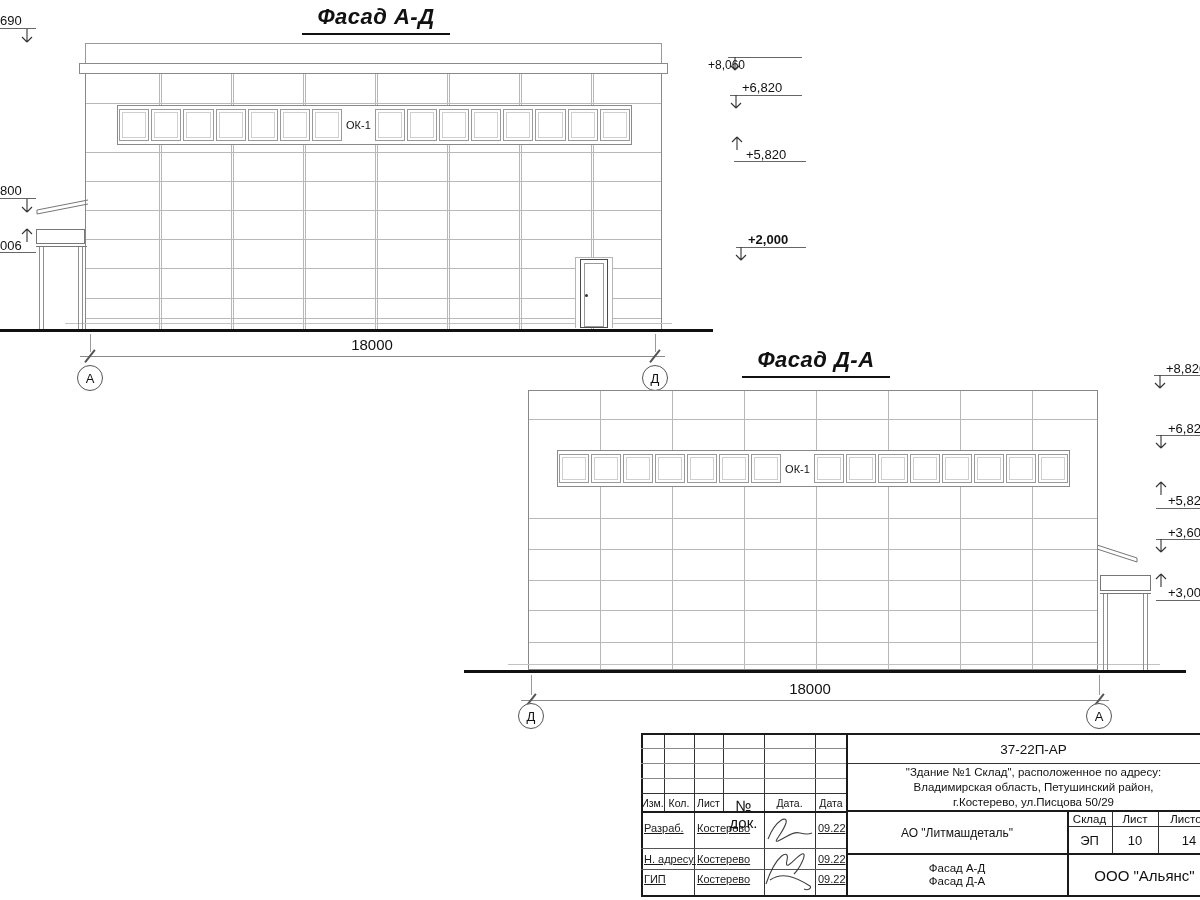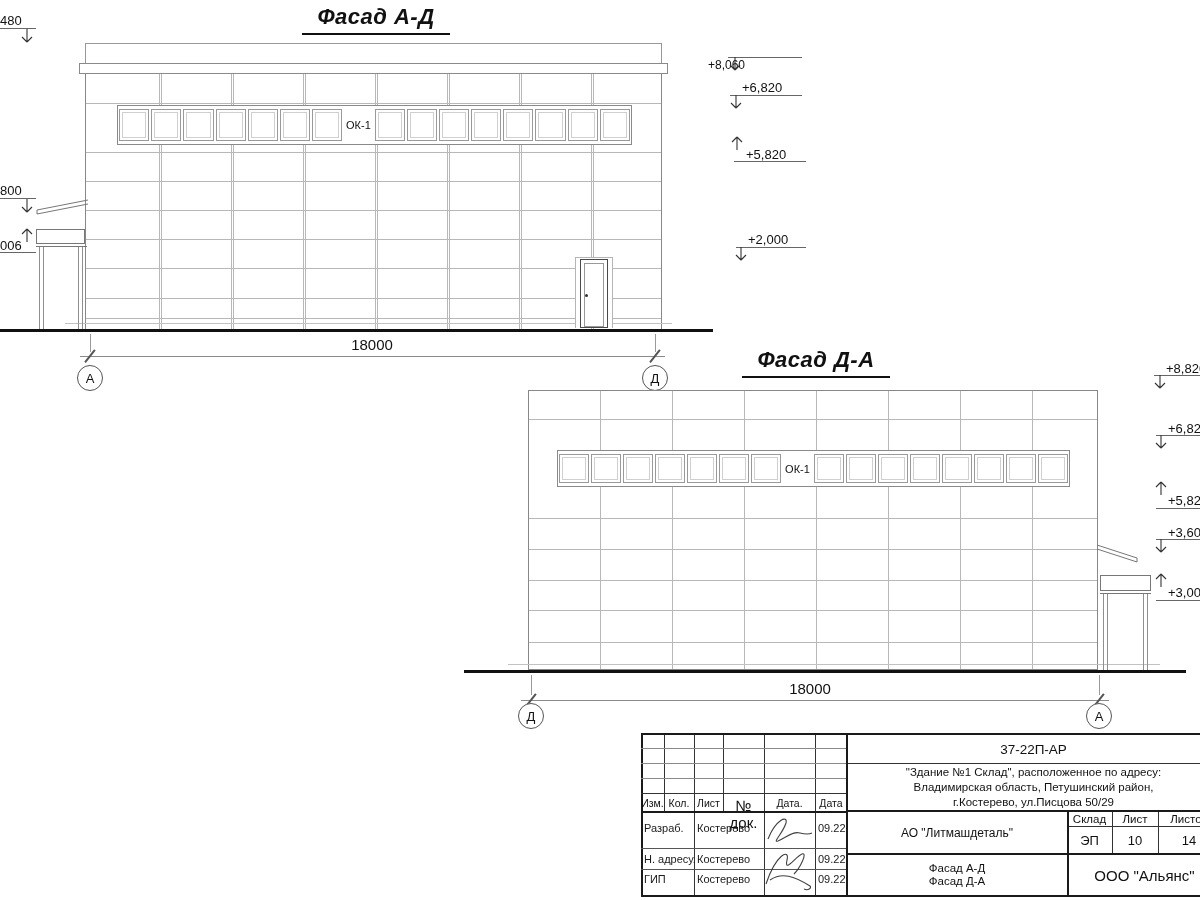--- a/index.html
+++ b/index.html
@@ -1,19 +1,19 @@
 <!DOCTYPE html>
 <html><head>
 <meta charset="utf-8">
 <style>
   html,body{margin:0;padding:0;background:#fff;}
   #canvas{position:relative;width:1200px;height:900px;overflow:hidden;background:#fff;
           font-family:"Liberation Sans","DejaVu Sans",sans-serif;color:#111;cursor:default;}
   .abs{position:absolute;box-sizing:border-box;}
-  .txt{position:absolute;white-space:nowrap;line-height:1.1;color:#1a1a1a;box-sizing:border-box;}
+  .txt{position:absolute;white-space:nowrap;line-height:1.1;color:#1a1a1a;box-sizing:border-box;text-decoration:underline;}
   .cell{position:absolute;display:flex;align-items:center;justify-content:center;
         text-align:center;box-sizing:border-box;color:#111;}
   .ftitle{position:absolute;font-style:italic;font-weight:600;font-size:22px;letter-spacing:.5px;
           text-align:center;border-bottom:2px solid #111;padding:0 4px 3px 4px;color:#111;}
 </style>
 </head>
 <body>
 
 <div id="canvas">
 
@@ -190,26 +190,26 @@
     <div class="abs" style="left:742px;top:80px;font-size:13px;white-space:nowrap;">+6,820</div>
     <div class="abs" style="left:730px;top:95px;width:72px;height:1px;background:#666"></div>
     <div class="abs" style="left:727px;top:95px;width:18px;height:15px"><svg width="18" height="15" viewBox="0 0 18 15">
         <path d="M9 0 V13 M9 13 L4 8 M9 13 L14 8" stroke="#333" stroke-width="1.1" fill="none"></path>
       </svg></div>
     <div class="abs" style="left:728px;top:135px;width:18px;height:15px"><svg width="18" height="15" viewBox="0 0 18 15">
         <path d="M9 15 V2 M9 2 L4 7 M9 2 L14 7" stroke="#333" stroke-width="1.1" fill="none"></path>
       </svg></div>
     <div class="abs" style="left:746px;top:147px;font-size:13px;white-space:nowrap;">+5,820</div>
     <div class="abs" style="left:734px;top:161px;width:72px;height:1px;background:#666"></div>
-    <div class="abs" style="left:748px;top:232px;font-size:13px;white-space:nowrap;">+2,000</div>
+    <div class="abs" style="left:748px;top:232px;font-size:13px;white-space:nowrap;font-weight:bold;">+2,000</div>
     <div class="abs" style="left:736px;top:247px;width:70px;height:1px;background:#666"></div>
     <div class="abs" style="left:732px;top:247px;width:18px;height:15px"><svg width="18" height="15" viewBox="0 0 18 15">
         <path d="M9 0 V13 M9 13 L4 8 M9 13 L14 8" stroke="#333" stroke-width="1.1" fill="none"></path>
       </svg></div>
-    <div class="abs" style="left:0px;top:13px;font-size:13px;white-space:nowrap;">480</div>
+    <div class="abs" style="left:0px;top:13px;font-size:13px;white-space:nowrap;">690</div>
     <div class="abs" style="left:0px;top:28px;width:36px;height:1px;background:#666"></div>
     <div class="abs" style="left:18px;top:29px;width:18px;height:15px"><svg width="18" height="15" viewBox="0 0 18 15">
         <path d="M9 0 V13 M9 13 L4 8 M9 13 L14 8" stroke="#333" stroke-width="1.1" fill="none"></path>
       </svg></div>
     <div class="abs" style="left:0px;top:183px;font-size:13px;white-space:nowrap;">800</div>
     <div class="abs" style="left:0px;top:198px;width:36px;height:1px;background:#666"></div>
     <div class="abs" style="left:18px;top:199px;width:18px;height:15px"><svg width="18" height="15" viewBox="0 0 18 15">
         <path d="M9 0 V13 M9 13 L4 8 M9 13 L14 8" stroke="#333" stroke-width="1.1" fill="none"></path>
       </svg></div>
     <div class="abs" style="left:18px;top:227px;width:18px;height:15px"><svg width="18" height="15" viewBox="0 0 18 15">

